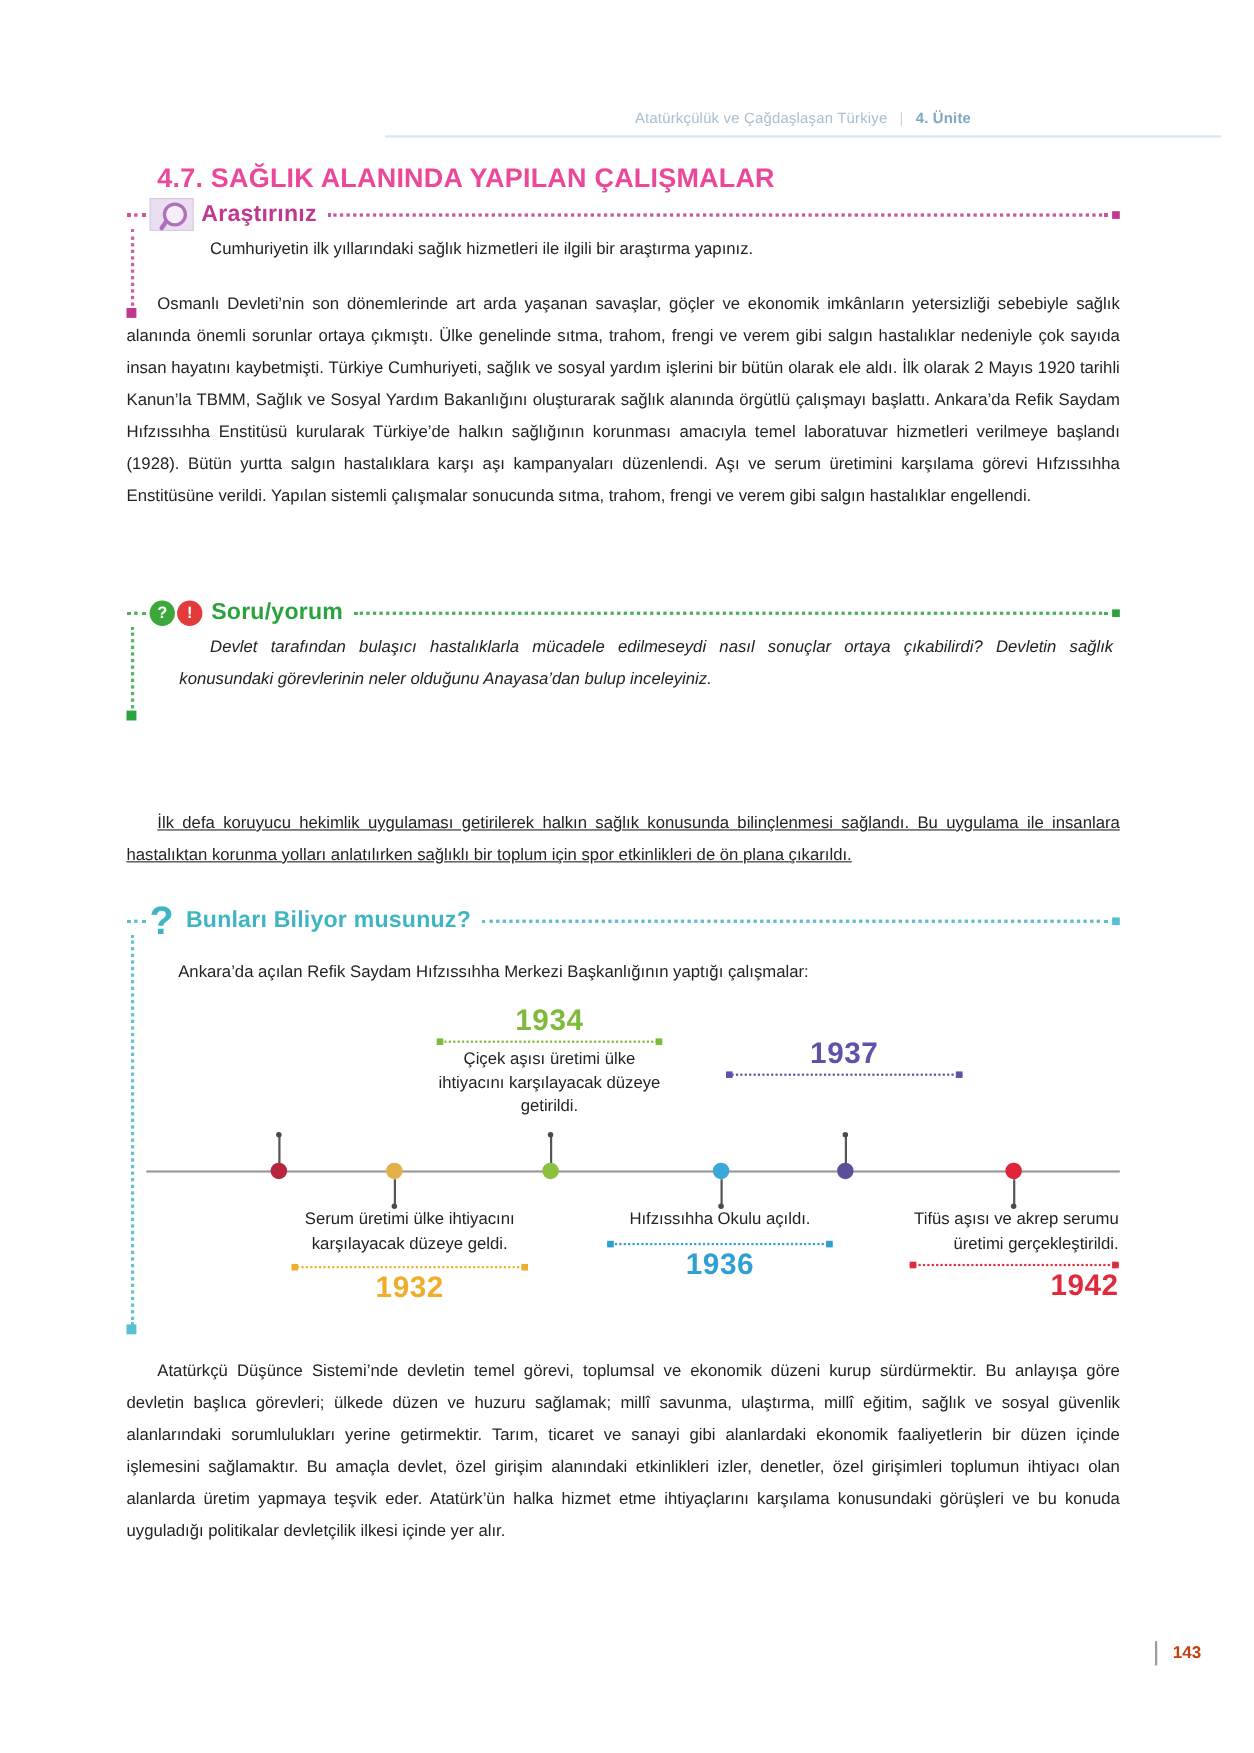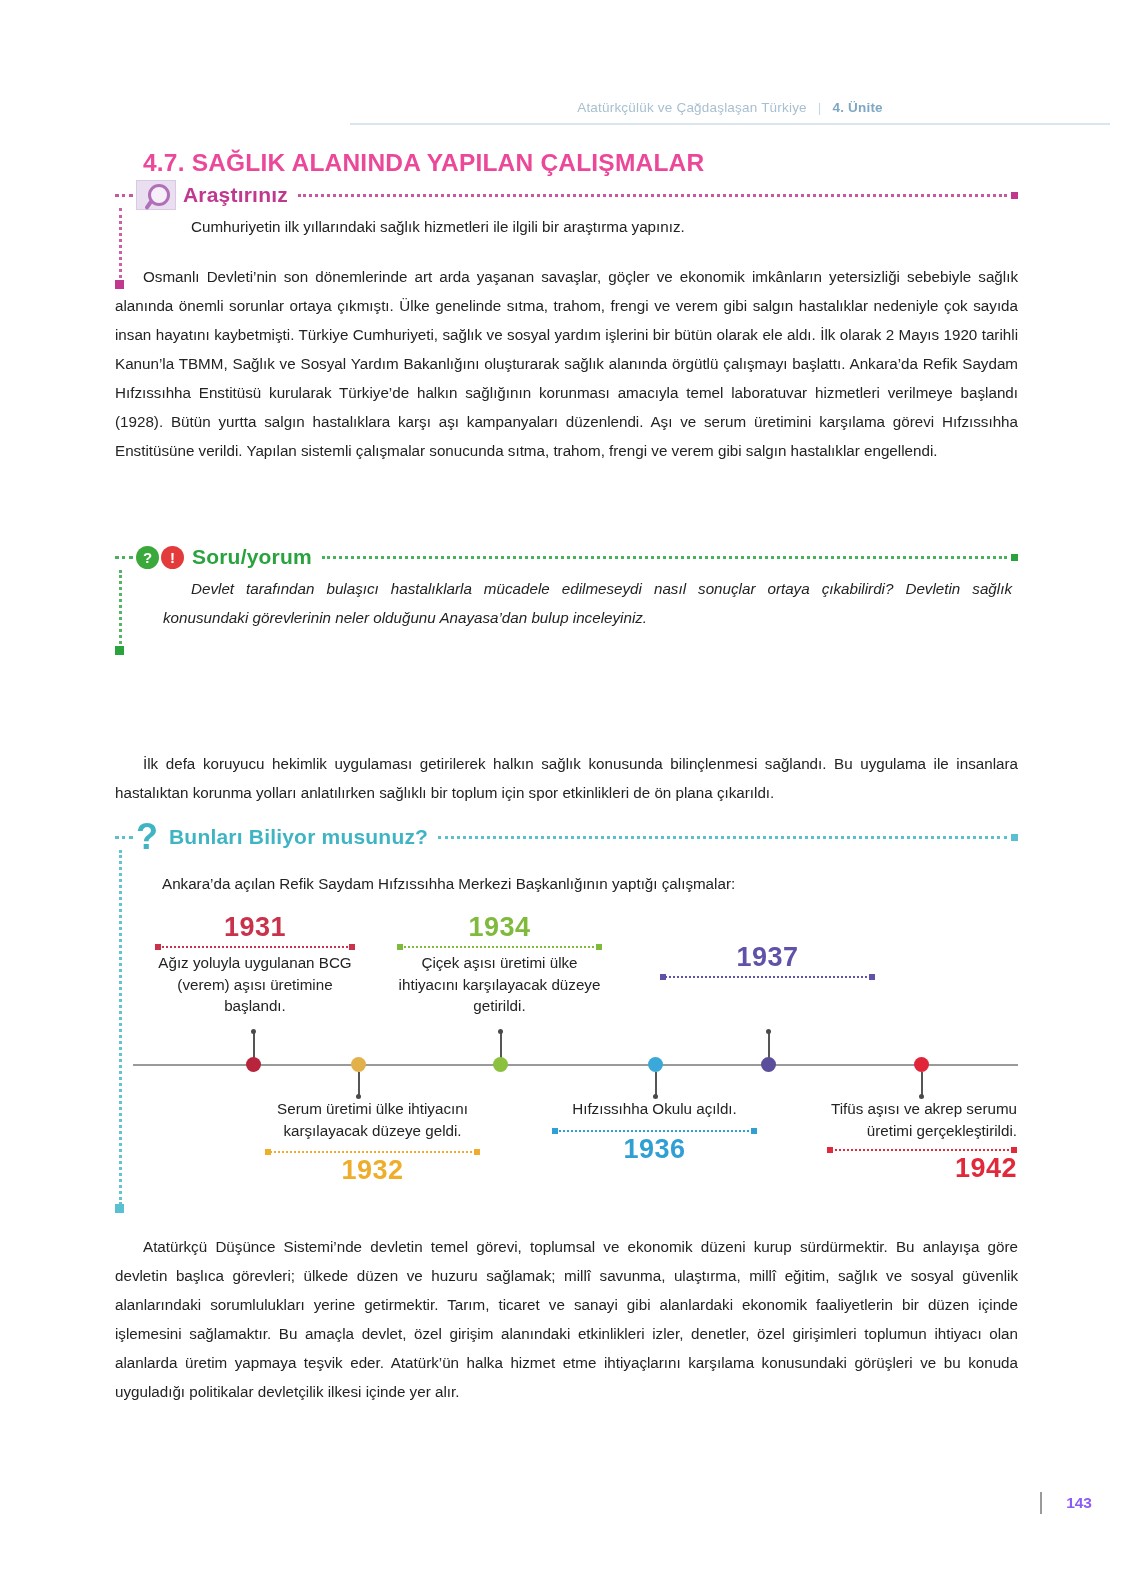--- a/index.html
+++ b/index.html
@@ -152,22 +152,22 @@
   .tl-text { font-size:15.2px; line-height:21.5px; color:#232323; }
 
   .tl-intro {
     position:absolute; left:162px; top:875px;
     font-size:15.2px; color:#232323;
   }
 
   
   .pagenum {
     position:absolute; right:48px; bottom:80px;
-    font-size:15.5px; color:#8b5cf6; font-weight:bold;
-    padding-left:24px; border-left:2px solid #9a9a9a;
+    font-size:15.5px; color:#c2410c; font-weight:bold;
+    padding-left:14px; border-left:2px solid #9a9a9a;
     line-height:22px;
   }
 </style>
 </head>
 <body>
 
 <div class="page">
 
   <div class="runhead">
     <span>Atatürkçülük ve Çağdaşlaşan Türkiye</span>
@@ -204,46 +204,41 @@
         <span class="badge q">?</span>
         <span class="badge e">!</span>
       </span>
       <span class="callout-title">Soru/yorum</span>
       <span class="dotline"></span>
       <span class="enddot"></span>
     </div>
     <div class="callout-body indent" style="padding-left:48px; padding-right:6px;font-style:italic;">Devlet tarafından bulaşıcı hastalıklarla mücadele edilmeseydi nasıl sonuçlar ortaya çıkabilirdi? Devletin sağlık konusundaki görevlerinin neler olduğunu Anayasa’dan bulup inceleyiniz.</div>
   </div>
 
-  <div class="body-col" style="top:749px;">
+  <div class="body-col" style="top:734px;text-decoration:underline;">
     <p class="indent">İlk defa koruyucu hekimlik uygulaması getirilerek halkın sağlık konusunda bilinçlenmesi sağlandı. Bu uygulama ile insanlara hastalıktan korunma yolları anlatılırken sağlıklı bir toplum için spor etkinlikleri de ön plana çıkarıldı.</p>
   </div>
 
   <div class="callout c-teal" style="left:115px; top:820px; width:903px;">
     <div class="vrail" style="height:355px;"></div>
     <div class="vrail-end" style="top:384px;"></div>
     <div class="callout-head">
       <span class="leadin"></span>
       <span class="icon-qmark">?</span>
       <span class="callout-title">Bunları Biliyor musunuz?</span>
       <span class="dotline"></span>
       <span class="enddot"></span>
     </div>
   </div>
 
   <div class="tl-intro">Ankara’da açılan Refik Saydam Hıfzıssıhha Merkezi Başkanlığının yaptığı çalışmalar:</div>
 
   <div class="timeline">
     <div class="tl-axis"></div>
 
-    <div class="tl-block" style="left:40px; top:12px; width:200px; color:#c9324a;">
-      <div class="tl-year">1931</div>
-      <div class="tl-rule"></div>
-      <div class="tl-text">Ağız yoluyla uygulanan BCG (verem) aşısı üretimine başlandı.</div>
-    </div>
     <div class="tl-stem" style="left:138px; top:131px; height:27px;"></div>
     <div class="tl-stem-cap" style="left:138px; top:129px;"></div>
     <div class="tl-dot" style="left:138px; background:#b8243c;"></div>
 
     <div class="tl-block" style="left:150px; top:198px; width:215px; color:#eead2a;">
       <div class="tl-text">Serum üretimi ülke ihtiyacını karşılayacak düzeye geldi.</div>
       <div class="tl-rule" style="margin:10px 0 2px;"></div>
       <div class="tl-year">1932</div>
     </div>
     <div class="tl-stem" style="left:243px; top:172px; height:24px;"></div>

